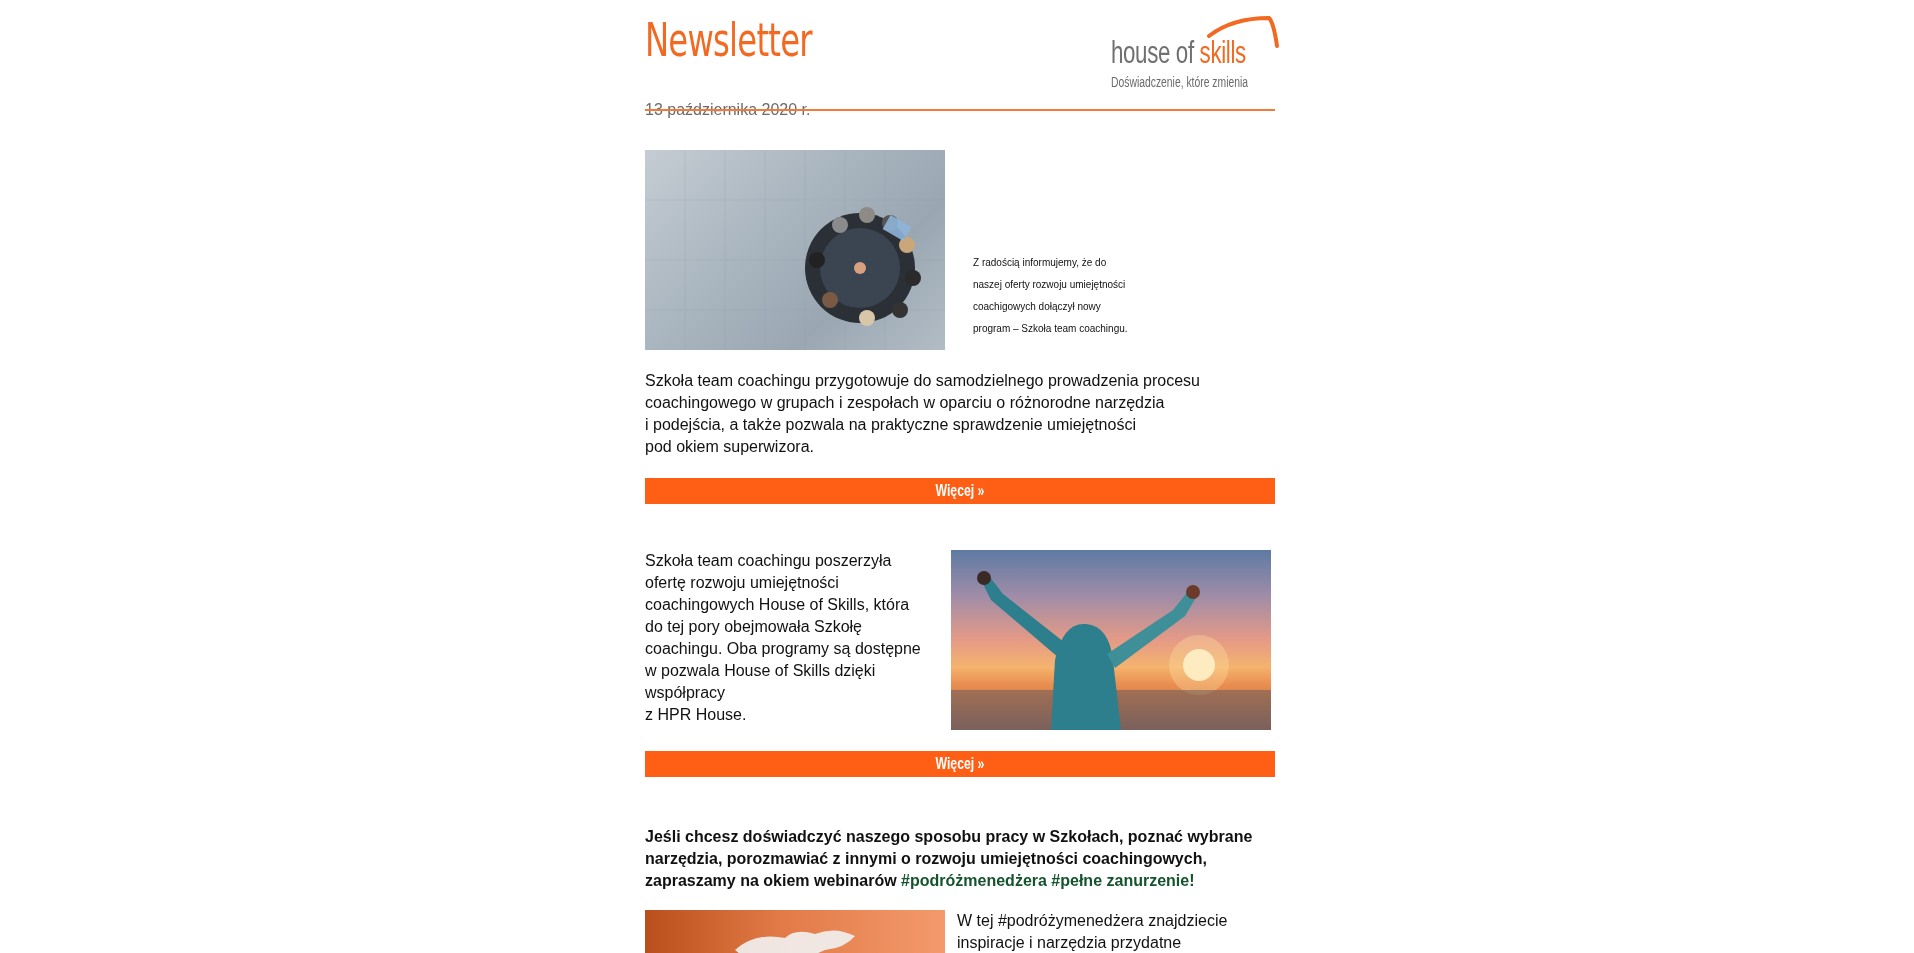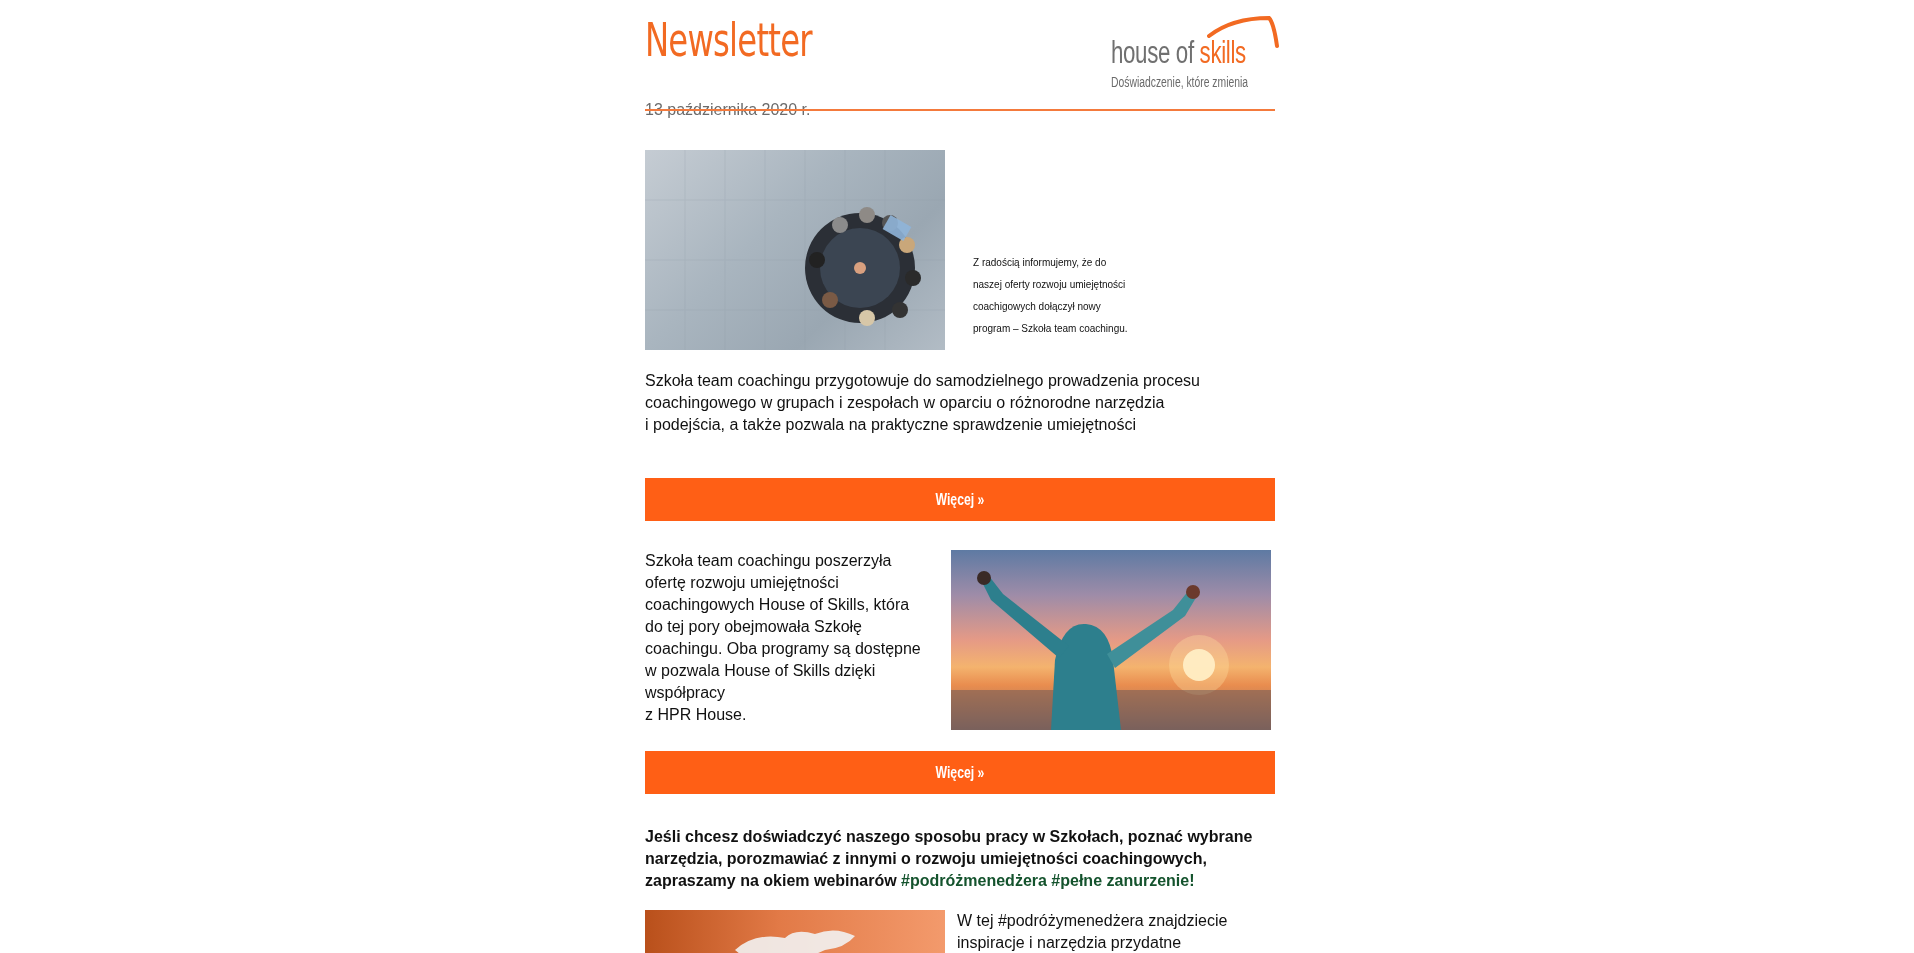--- a/index.html
+++ b/index.html
@@ -16,21 +16,21 @@
   .img { position:absolute; overflow:hidden; }
   .img1 { left:0; top:150px; width:300px; height:200px; background:linear-gradient(135deg,#c5ccd3 0%,#a9b5bf 40%,#9aa7b2 70%,#b2bcc5 100%); }
   .img2 { left:306px; top:550px; width:320px; height:180px; background:linear-gradient(180deg,#5e7aa3 0%,#9e8ca8 25%,#e59a86 50%,#f4b36e 65%,#e98d4f 75%,#8a6a62 100%); }
   .img3 { left:0; top:910px; width:300px; height:60px; background:linear-gradient(90deg,#b9501b 0%,#e27a47 45%,#f39a6c 100%); }
   .p1 { position:absolute; left:328px; top:252px; width:300px; font-size:10px; line-height:22px; }
   .p2 { position:absolute; left:0; top:370px; width:600px; font-size:16px; line-height:22px; }
   .p3 { position:absolute; left:0; top:550px; width:300px; font-size:16px; line-height:22px; }
   .p4 { position:absolute; left:0; top:826px; width:630px; font-size:16px; line-height:22px; font-weight:bold; }
   .p4 .hash { color:#14532d; }
   .p5 { position:absolute; left:312px; top:910px; width:300px; font-size:16px; line-height:22px; }
-  .btn { position:absolute; left:0; width:630px; height:43px; background:#ff5f15; color:#fff; display:flex; align-items:center; justify-content:center; font-size:17px; font-weight:bold; cursor:pointer; }
+  .btn { position:absolute; left:0; width:630px; height:26px; background:#ff5f15; color:#fff; display:flex; align-items:center; justify-content:center; font-size:17px; font-weight:bold; cursor:pointer; }
   .btn span.lbl { display:inline-block; transform:scaleX(0.72); }
   .btn1 { top:478px; }
   .btn2 { top:751px; }
   .line { display:block; white-space:nowrap; }
   svg { display:block; }
 </style>
 </head>
 <body>
 
 <div class="col">
@@ -81,20 +81,21 @@
     <span class="line">Z radością informujemy, że do</span>
     <span class="line">naszej oferty rozwoju umiejętności</span>
     <span class="line">coachigowych dołączył nowy</span>
     <span class="line">program – Szkoła team coachingu.</span>
   </div>
 
   <div class="p2">
     <span class="line">Szkoła team coachingu przygotowuje do samodzielnego prowadzenia procesu</span>
     <span class="line">coachingowego w grupach i zespołach w oparciu o różnorodne narzędzia</span>
     <span class="line">i podejścia, a także pozwala na praktyczne sprawdzenie umiejętności</span>
+    <span class="line">pod okiem superwizora.</span>
   </div>
 
   <div class="btn btn1">
     <span class="lbl">Więcej »</span>
   </div>
 
   <div class="p3">
     <span class="line">Szkoła team coachingu poszerzyła</span>
     <span class="line">ofertę rozwoju umiejętności</span>
     <span class="line">coachingowych House of Skills, która</span>

